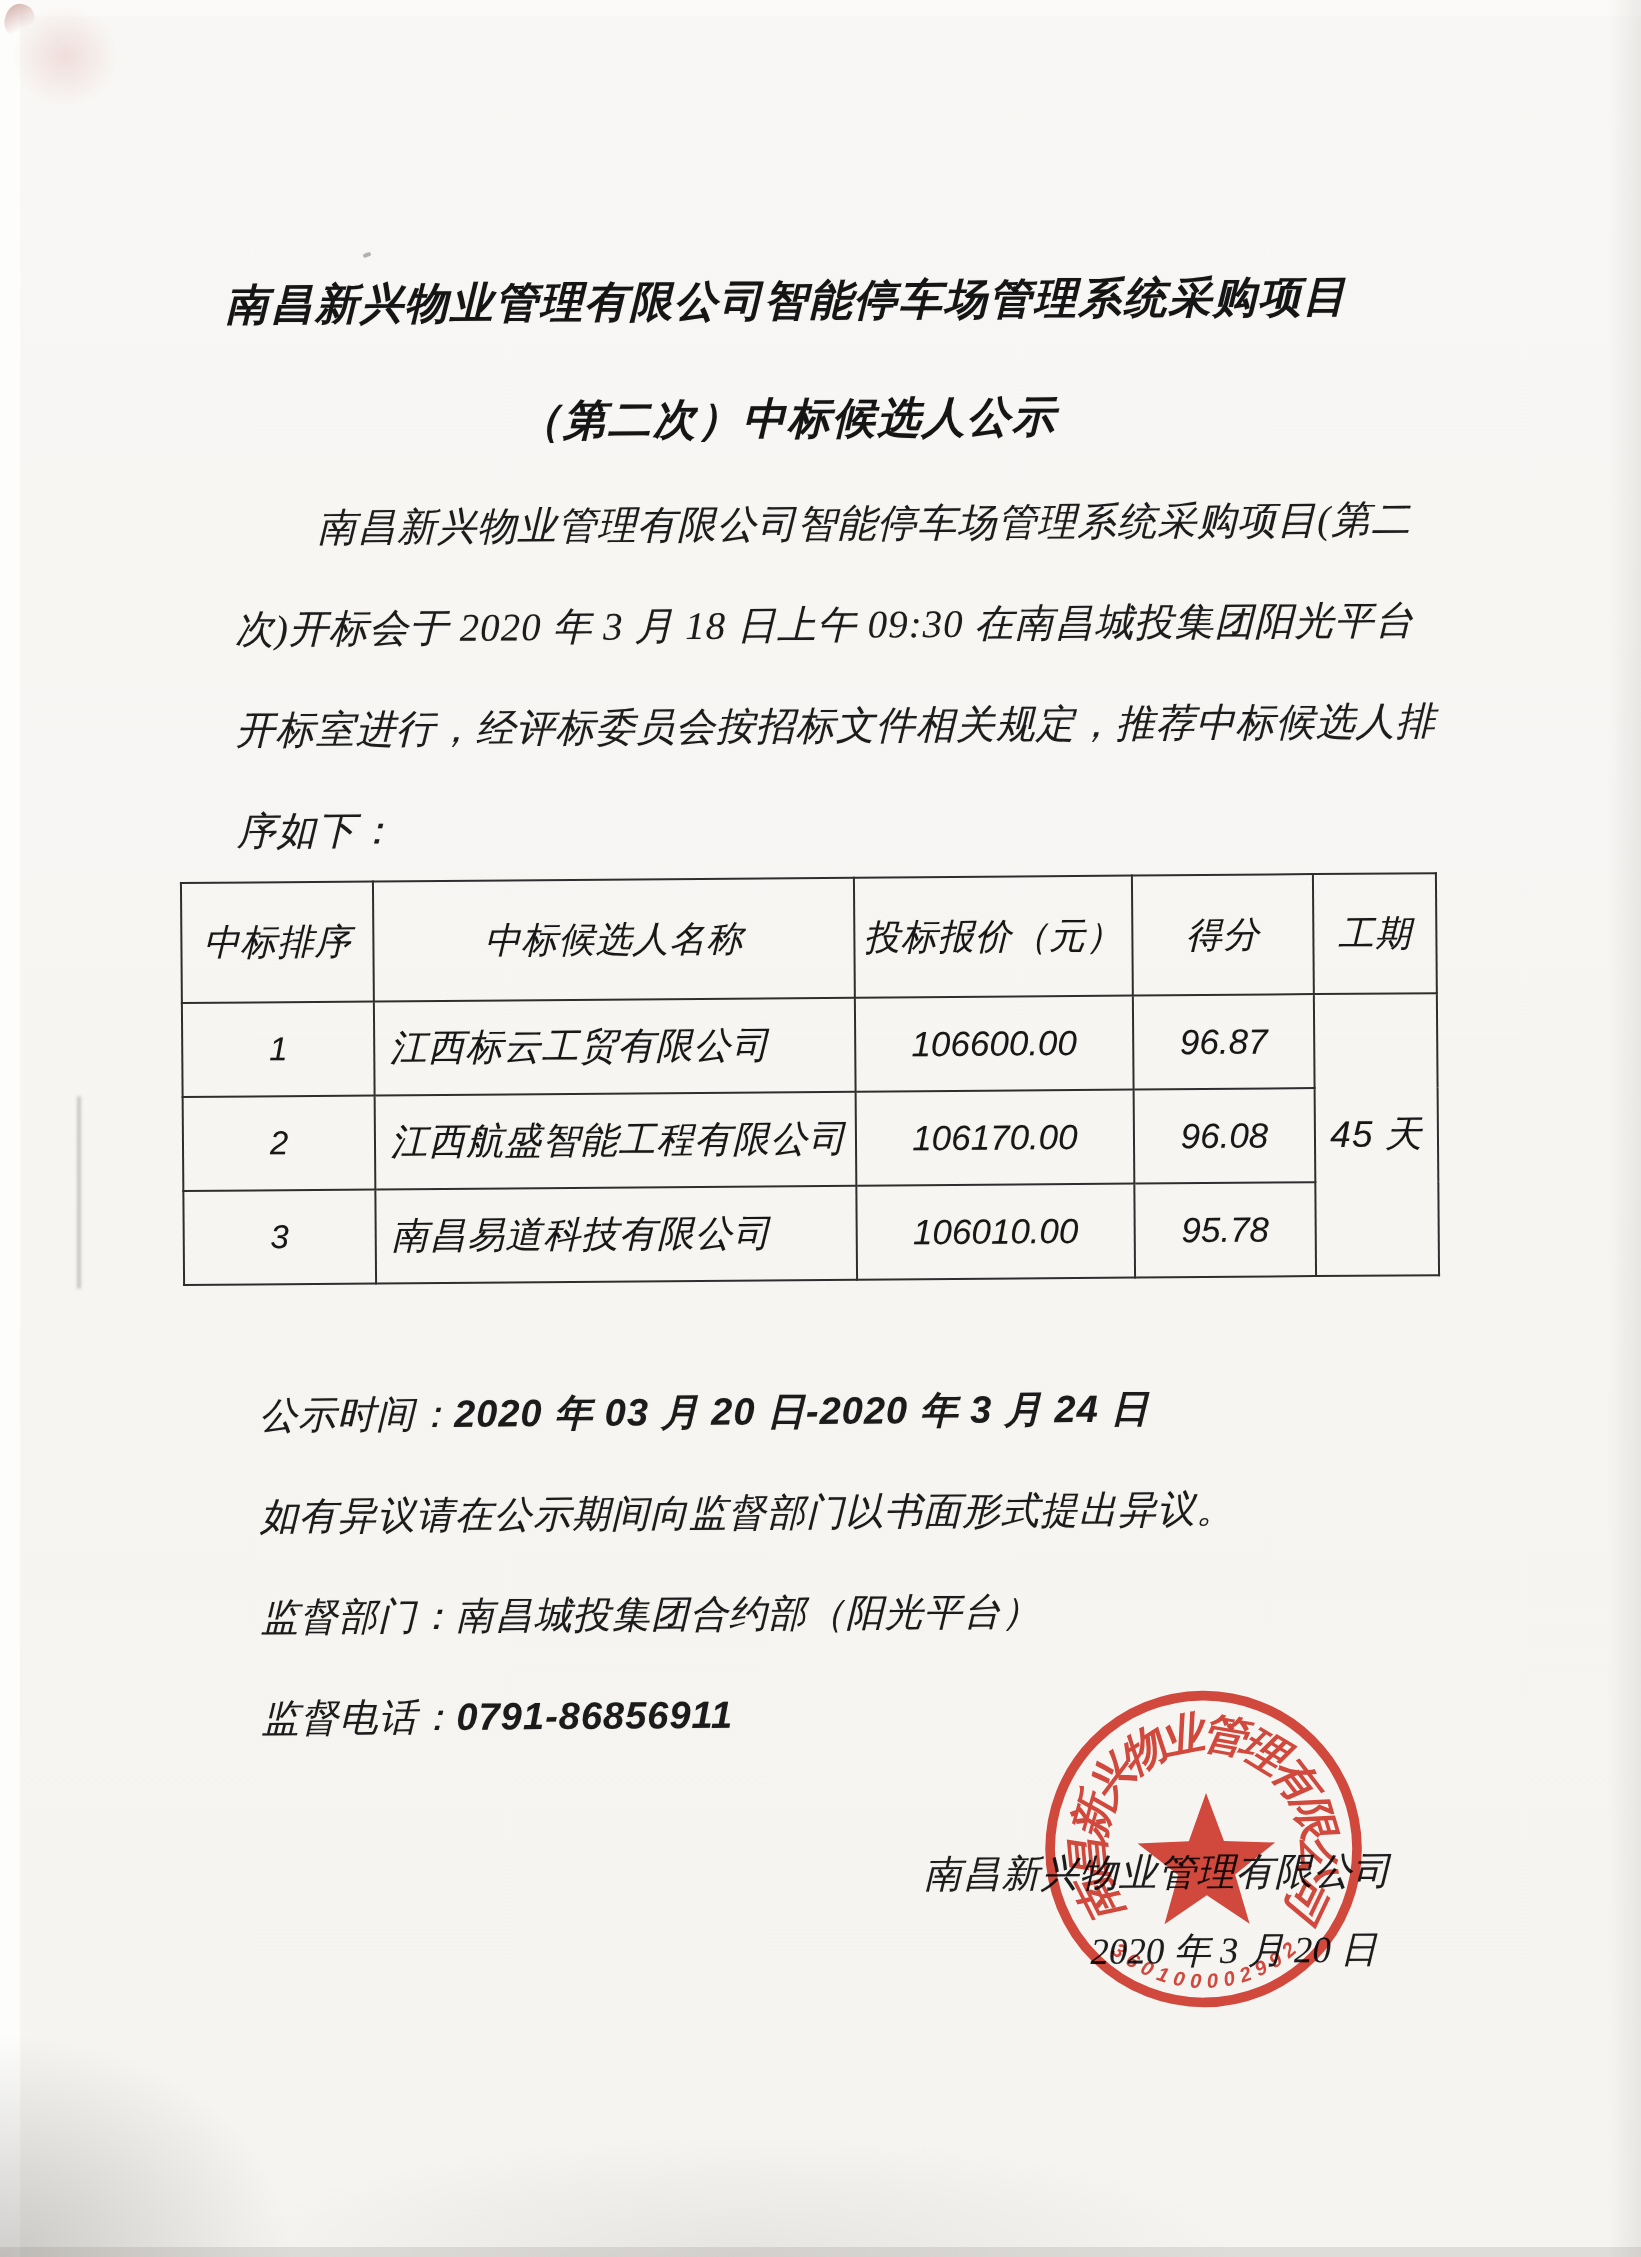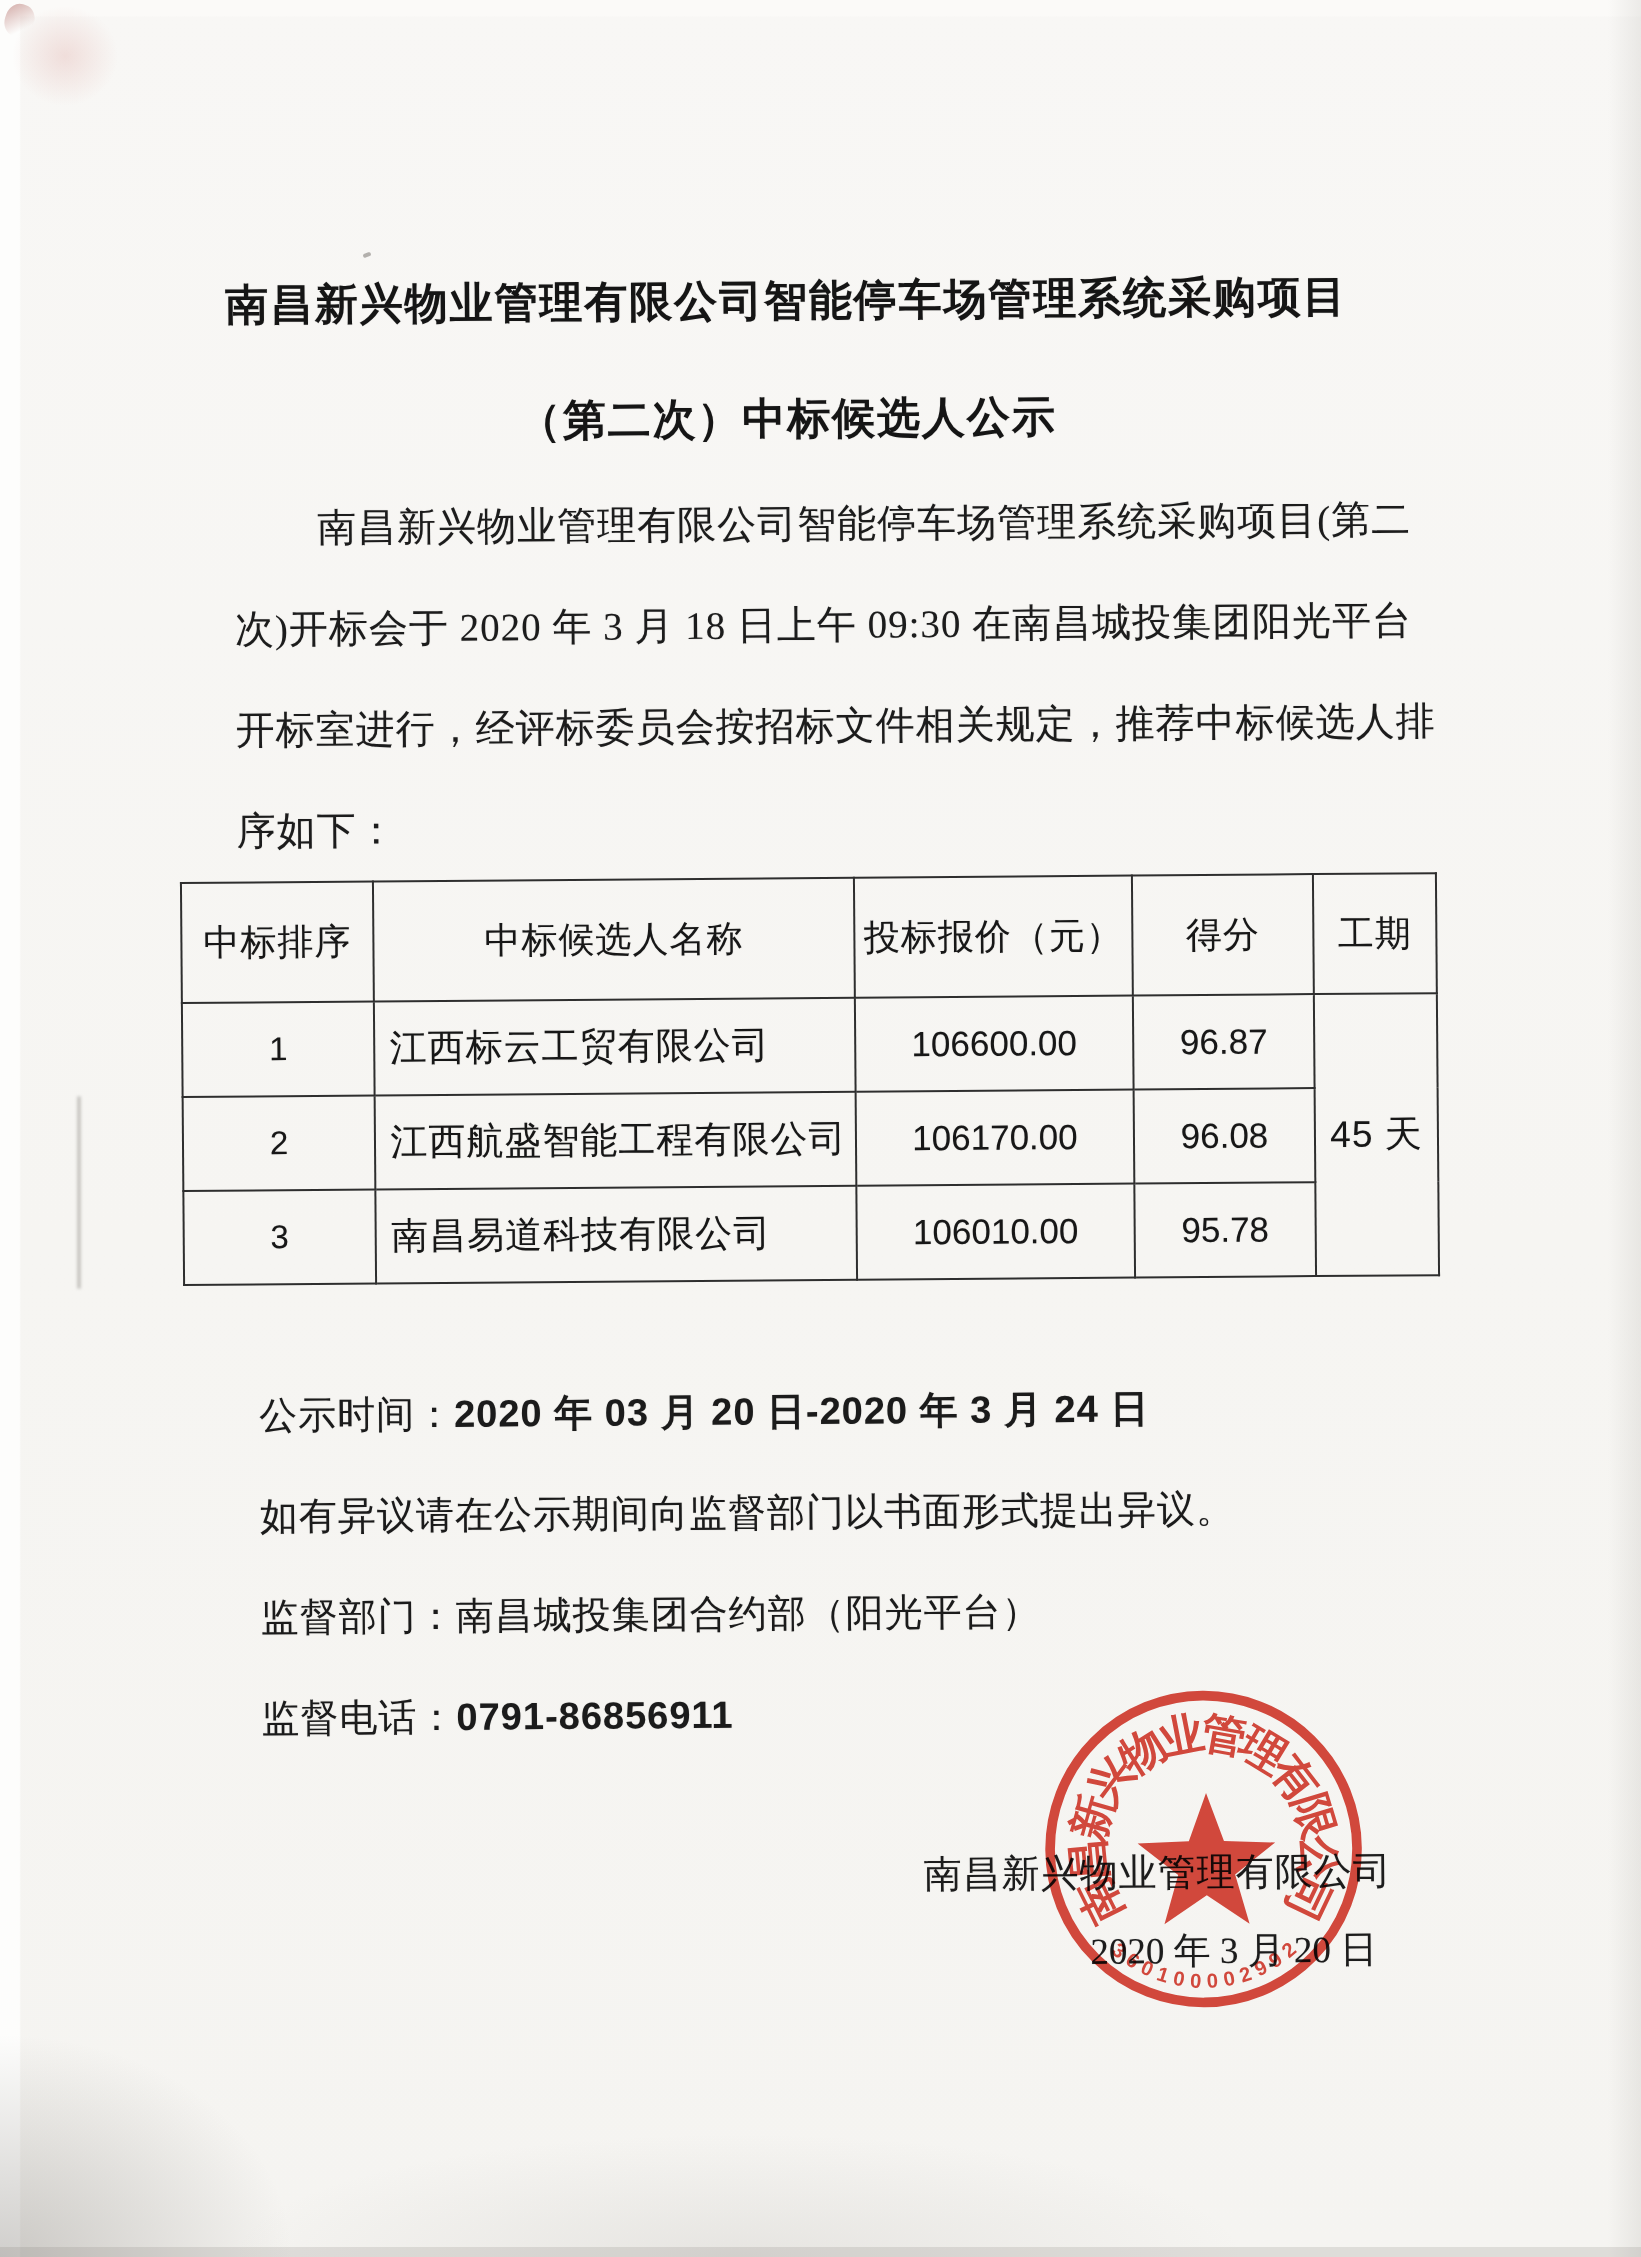--- a/index.html
+++ b/index.html
@@ -10,20 +10,21 @@
     overflow:hidden;
     background:
       radial-gradient(406px 309px at 0% 100%, rgba(104,99,93,.30), rgba(104,99,93,0) 72%),
       radial-gradient(676px 164px at 45% 100%, rgba(140,135,128,.14), rgba(140,135,128,0) 75%),
       linear-gradient(270deg, rgba(150,146,139,.15), rgba(150,146,139,0) 33px),
       linear-gradient(90deg, #fdfdfc 0 19.3px, rgba(253,253,252,0) 21px),
       linear-gradient(180deg, #fbfaf8 0 15.4px, rgba(251,250,248,0) 17.4px),
       linear-gradient(180deg,#f8f7f5 0,#f6f5f2 55%,#f5f4f1 100%);
     font-family:"Liberation Serif", serif;
     color:#1e1e1e;
+    font-style:italic;
   }
   .content{position:absolute;inset:0;transform:rotate(-0.45deg);transform-origin:50% 45%;}
   .txt{text-shadow:0 0 1px rgba(20,20,20,.28);}
 
   
   .title{position:absolute;left:145px;width:1294px;text-align:center;
     font-family:"Liberation Sans", sans-serif;font-weight:bold;
     font-size:43px;letter-spacing:1.9px;color:#151515;}
   .title1{top:272px;}
   .title2{top:390px;}

